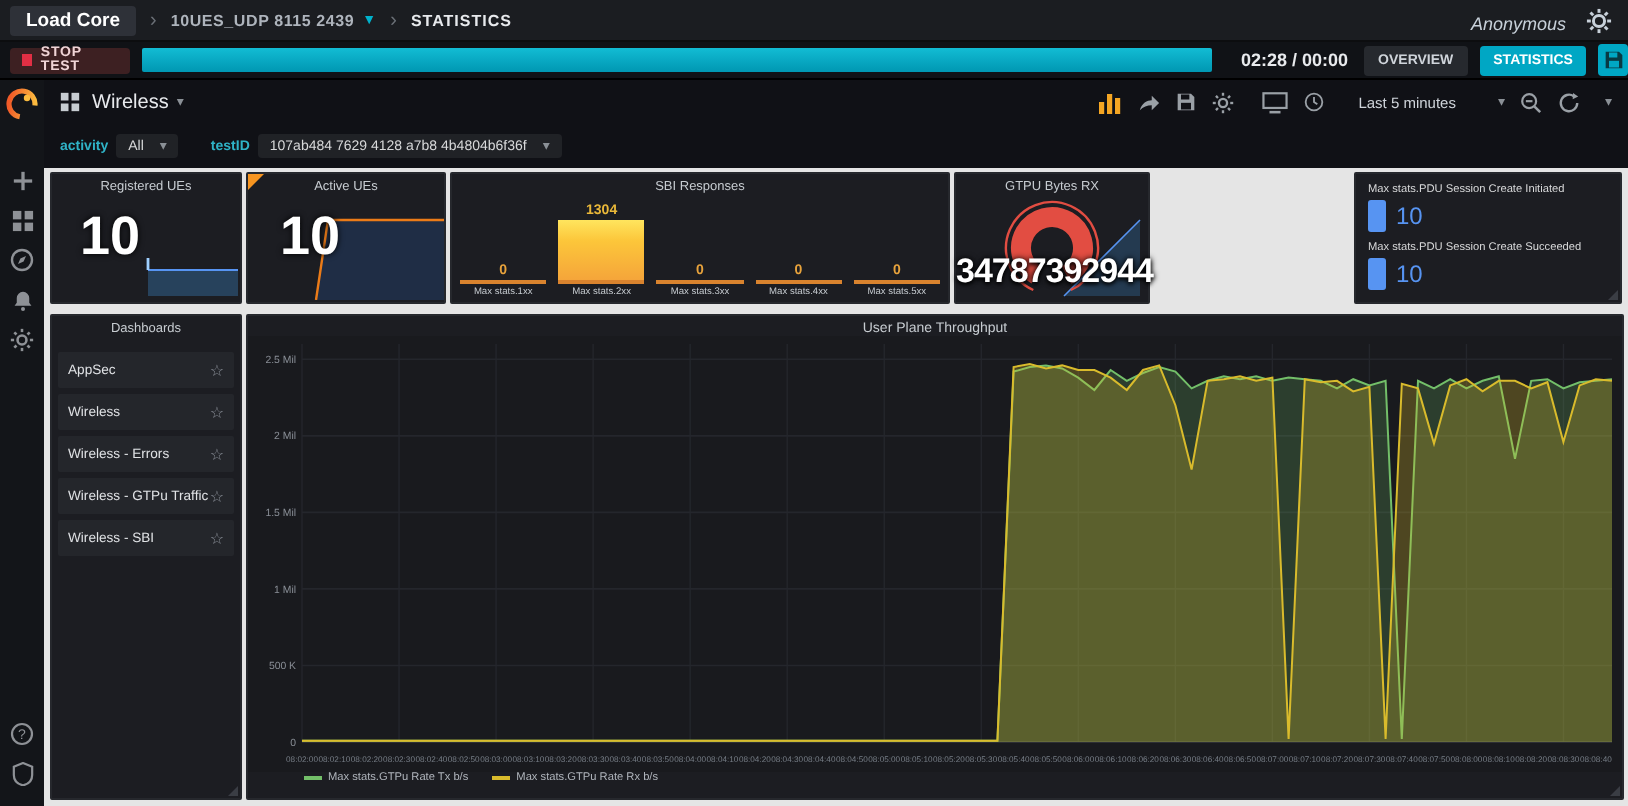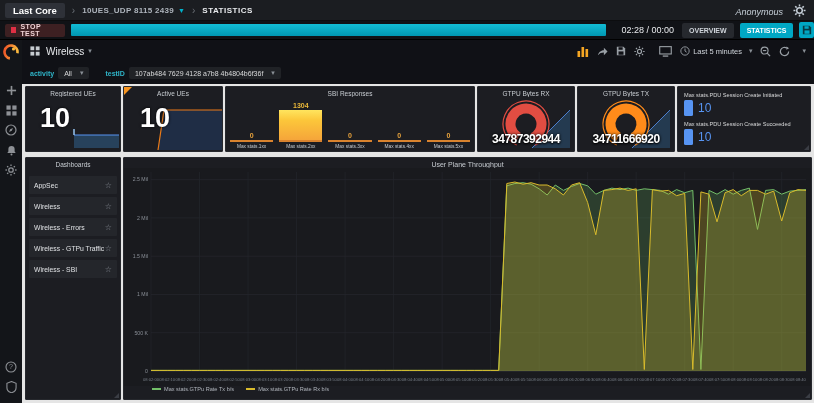--- a/index.html
+++ b/index.html
@@ -18,38 +18,38 @@
   .hdr-right { margin-left:auto; display:flex; align-items:flex-end; gap:10px; margin-right:8px; }
   .anon { font-style:italic; font-size:9px; color:#c7d0d9; }
 
   
   .testbar { position:absolute; left:0; top:21px; width:814px; height:19px; background:#101216; display:flex; align-items:center; border-bottom:1px solid #000; }
   .stop-btn { margin-left:5px; height:13px; display:flex; align-items:center; gap:4px; background:#3d2022; border-radius:2px; padding:0 6px; cursor:pointer; }
   .stop-sq { width:6px; height:6px; background:#e02f44; }
   .stop-lbl { font-size:7px; font-weight:bold; color:#f0d4d6; letter-spacing:.4px; }
   .progress-track { margin-left:6px; width:588px; height:12px; background:#12343a; border-radius:1px; overflow:hidden; }
   .progress-fill { height:100%; background:linear-gradient(180deg,#12bcd4,#0097b2); }
-  .elapsed { font-size:9px; color:#e8eaed; margin-left:8px; width:66px; text-align:right; }
+  .elapsed { font-size:9px; color:#e8eaed; margin-left:8px; width:66px; text-align:right;font-weight:bold; }
   .ov-btn { margin-left:8px; height:15px; background:#26292e; border-radius:2px; padding:0 7px; font-size:7px; font-weight:bold; color:#cfd4da; display:flex; align-items:center; cursor:pointer; }
   .stat-btn { margin-left:6px; height:15px; background:#00a7c4; border-radius:2px; padding:0 7px; font-size:7px; font-weight:bold; color:#fff; display:flex; align-items:center; cursor:pointer; }
   .save-btn { margin-left:6px; width:16px; height:16px; background:#00a7c4; border-radius:2px; display:flex; align-items:center; justify-content:center; cursor:pointer; }
 
   
   .leftnav { position:absolute; left:0; top:40px; width:22px; height:363px; background:#131519; display:flex; flex-direction:column; align-items:center; }
   .nav-logo { margin-top:4px; margin-bottom:20px; }
   .nav-ic { margin:3px 0; width:14px; height:14px; display:flex; align-items:center; justify-content:center; cursor:pointer; }
   .nav-bottom { margin-top:auto; margin-bottom:6px; display:flex; flex-direction:column; align-items:center; }
 
   
   .dashbar { position:absolute; left:22px; top:40px; width:792px; height:22px; background:#101116; display:flex; align-items:center; }
   .grid-ic { margin-left:8px; }
   .dash-name { margin-left:6px; font-size:10px; color:#e8eaed; }
   .dashbar-right { margin-left:auto; display:flex; align-items:center; gap:8px; margin-right:8px; }
   .tb-ic { display:flex; align-items:center; cursor:pointer; }
-  .timepick { display:flex; align-items:center; gap:3px; font-size:7.5px; color:#cfd4da; cursor:pointer;text-align:center; }
+  .timepick { display:flex; align-items:center; gap:17px; font-size:7.5px; color:#cfd4da; cursor:pointer;text-align:center; }
 
   
   .filterbar { position:absolute; left:22px; top:62px; width:792px; height:22px; background:#101116; display:flex; align-items:center; }
   .f-lbl { font-size:7px; font-weight:bold; color:#2fb3c7; margin-left:8px; }
   .f-chip { margin-left:4px; background:#202226; border-radius:2px; padding:2px 6px; font-size:7px; color:#d8d9da; display:flex; align-items:center; gap:4px; cursor:pointer; }
 
   
   .content { position:absolute; left:22px; top:84px; width:792px; height:319px; background:#e5e5e5; }
   .panel { position:absolute; background:#1c1d22; border:1px solid #26282d; border-radius:1px; }
   .p-title { text-align:center; font-size:6.5px; color:#c7ccd1; padding-top:3px; white-space:nowrap; overflow:hidden; }
@@ -59,21 +59,21 @@
 
   
   .sbi-wrap { position:absolute; left:4px; right:4px; top:12px; bottom:2px; display:flex; gap:6px; }
   .sbi-col { flex:1; display:flex; flex-direction:column; align-items:center; justify-content:flex-end; }
   .sbi-val { font-size:7px; font-weight:bold; color:#eab839; margin-bottom:1px; }
   .sbi-bar { width:100%; background:linear-gradient(180deg,#ffe55e 0%,#fcc63a 35%,#f5a53a 100%); }
   .sbi-base { width:100%; height:2px; background:#d9832e; margin-top:0px; }
   .sbi-lbl { font-size:4.8px; color:#c7ccd1; margin-top:2px; white-space:nowrap; }
 
   
-  .gauge-num { position:absolute; left:0; right:0; bottom:5px; text-align:center; font-size:12px; font-weight:bold; color:#fff; text-shadow:0 1px 2px #000, 0 0 3px #000; letter-spacing:-0.5px; }
+  .gauge-num { position:absolute; left:0; right:0; bottom:5px; text-align:center; font-size:17px; font-weight:bold; color:#fff; text-shadow:0 1px 2px #000, 0 0 3px #000; letter-spacing:-0.5px; }
 
   
   .pdu-item { margin:5px 6px 0 6px; }
   .pdu-lbl { font-size:5.6px; color:#d8d9da; white-space:nowrap; }
   .pdu-row { display:flex; align-items:center; gap:5px; margin-top:2px; }
   .pdu-bar { width:9px; height:16px; border-radius:1.5px; }
   .pdu-val { font-size:12px; color:#5794f2; }
 
   
   .db-list { margin-top:8px; padding:0 3px; }
@@ -89,21 +89,21 @@
   .leg-txt { font-size:5.6px; color:#b0b5bc; white-space:nowrap; }
 
   svg { display:block; }
 </style>
 </head>
 <body>
 
 <div class="app">
 
   <div class="hdr">
-    <div class="brand-box">Last Core</div>
+    <div class="brand-box">Load Core</div>
     <span class="crumb-sep">›</span>
     <span class="crumb-test">10UES_UDP 8115 2439</span>
     <span class="caret cyan">▼</span>
     <span class="crumb-sep">›</span>
     <span class="crumb-page">STATISTICS</span>
     <div class="hdr-right">
       <span class="anon">Anonymous</span>
       <span class="tb-ic">
         <svg width="13" height="13" viewBox="0 0 14 14">
             <circle cx="7" cy="7" r="3" fill="none" stroke="#c7d0d9" stroke-width="1.6"></circle>
@@ -365,30 +365,20 @@
       <div class="p-title">GTPU Bytes RX</div>
       <svg width="96" height="52" viewBox="0 0 96 52" style="position:absolute; top:11px; left:0;">
         <polygon points="54,50 92,12 92,50" fill="rgba(39,66,92,0.8)"></polygon>
         <line x1="54" y1="50" x2="92" y2="12" stroke="#5794f2" stroke-width="0.8"></line>
         <circle cx="48" cy="26" r="23" fill="none" stroke-width="1.2" stroke-dasharray="125 19.5" transform="rotate(114 48 26)" stroke="#e24d42"></circle>
         <circle cx="48" cy="26" r="15.5" fill="none" stroke-width="10" stroke-dasharray="81.5 16" transform="rotate(120 48 26)" stroke="#e24d42"></circle>
       </svg>
       <div class="gauge-num">34787392944</div>
     </div>
 
-    <div class="panel" style="left:555px; top:2px; width:98px; height:66px;">
-      <div class="p-title">GTPU Bytes TX</div>
-      <svg width="96" height="52" viewBox="0 0 96 52" style="position:absolute; top:11px; left:0;">
-        <polygon points="54,50 92,12 92,50" fill="rgba(39,66,92,0.8)"></polygon>
-        <line x1="54" y1="50" x2="92" y2="12" stroke="#5794f2" stroke-width="0.8"></line>
-        <circle cx="48" cy="26" r="23" fill="none" stroke-width="1.2" stroke-dasharray="125 19.5" transform="rotate(114 48 26)" stroke="#ff8b1a"></circle>
-        <circle cx="48" cy="26" r="15.5" fill="none" stroke-width="10" stroke-dasharray="81.5 16" transform="rotate(120 48 26)" stroke="#ff8b1a"></circle>
-      </svg>
-      <div class="gauge-num">34711666920</div>
-    </div>
 
     <div class="panel resize" style="left:655px; top:2px; width:134px; height:66px;">
       <div class="pdu-item">
         <div class="pdu-lbl">Max stats.PDU Session Create Initiated</div>
         <div class="pdu-row">
           <div class="pdu-bar" style="background: rgb(87, 148, 242);"></div>
           <div class="pdu-val">10</div>
         </div>
       </div>
       <div class="pdu-item">

